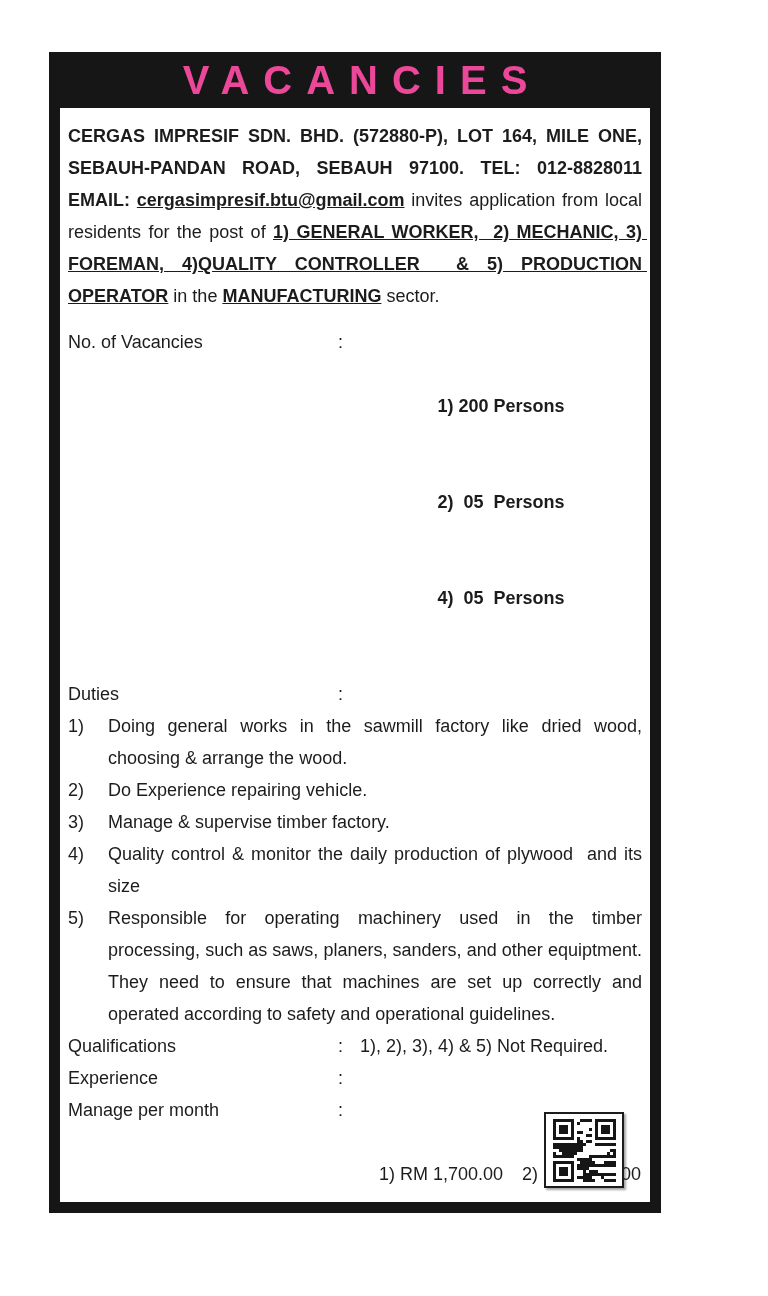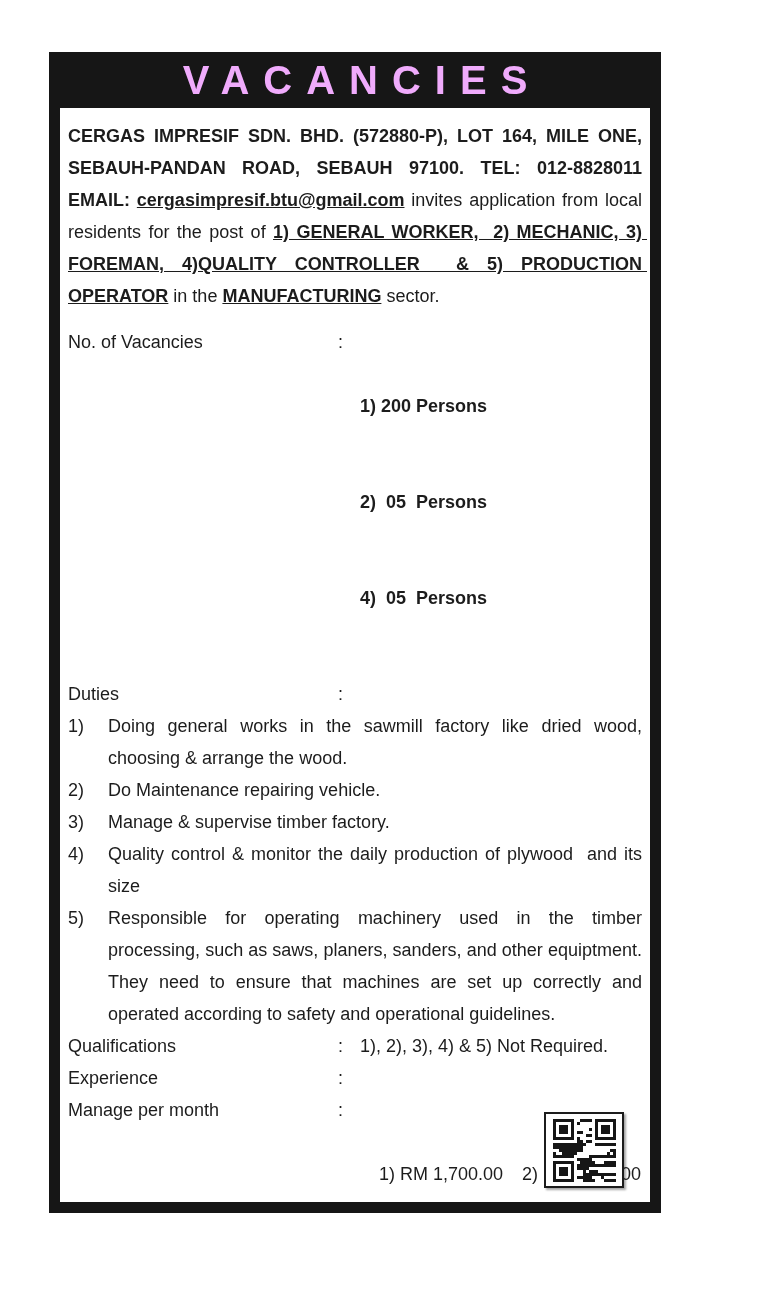--- a/index.html
+++ b/index.html
@@ -18,37 +18,37 @@
   }
   .ad-frame {
     position: absolute;
     left: 49px; top: 52px;
     width: 612px; height: 1161px;
     background: #161616;
   }
   .title-band {
     height: 56px;
     display: flex; align-items: center; justify-content: center;
-    color: #f0abfc;
+    color: #ec4899;
     font-weight: bold;
     font-size: 40px;
     letter-spacing: 14px;
     text-indent: 14px;
     white-space: nowrap;
   }
   .content {
     position: absolute;
     left: 11px; right: 11px; top: 56px; bottom: 11px;
     background: #ffffff;
     padding: 6px 8px 4px 8px;
     font-size: 18px;
     line-height: 32px;
     overflow: hidden;
   }
-  .bold { font-weight: bold; }
+  .bold { font-weight: bold; text-align: center; }
   .und { text-decoration: underline; }
   .intro {
     margin: 6px 0 14px 0;
     text-align: justify;
     white-space: pre-wrap;
   }
   .intro a { color: inherit; }
   .row { display: flex; align-items: flex-start; gap: 6px; }
   .row .label { width: 264px; flex: none; }
   .row .colon { width: 16px; flex: none; }
@@ -99,21 +99,21 @@
         <span class="value"></span>
       </div>
 
       <div>
         <div class="duty">
           <span class="duty-num">1)</span>
           <span class="duty-text">Doing general works in the sawmill factory like dried wood, choosing &amp; arrange the wood.</span>
         </div>
         <div class="duty">
           <span class="duty-num">2)</span>
-          <span class="duty-text">Do Maintenance repairing vehicle.</span>
+          <span class="duty-text">Do Experience repairing vehicle.</span>
         </div>
         <div class="duty">
           <span class="duty-num">3)</span>
           <span class="duty-text">Manage &amp; supervise timber factory.</span>
         </div>
         <div class="duty">
           <span class="duty-num">4)</span>
           <span class="duty-text">Quality control &amp; monitor the daily production of plywood  and its size</span>
         </div>
         <div class="duty">

